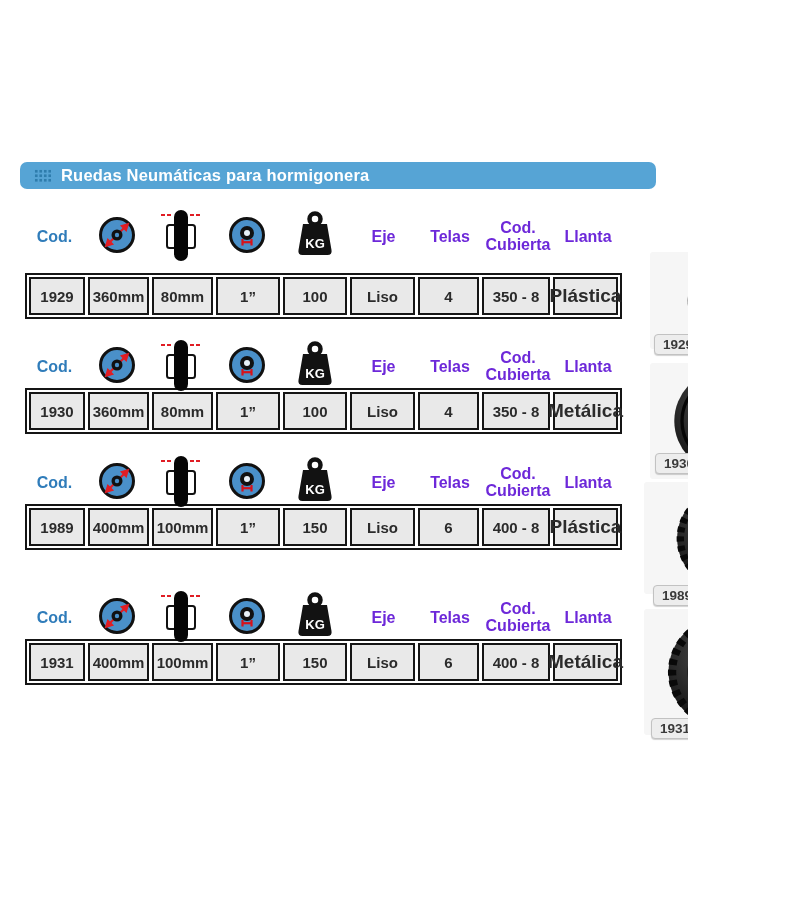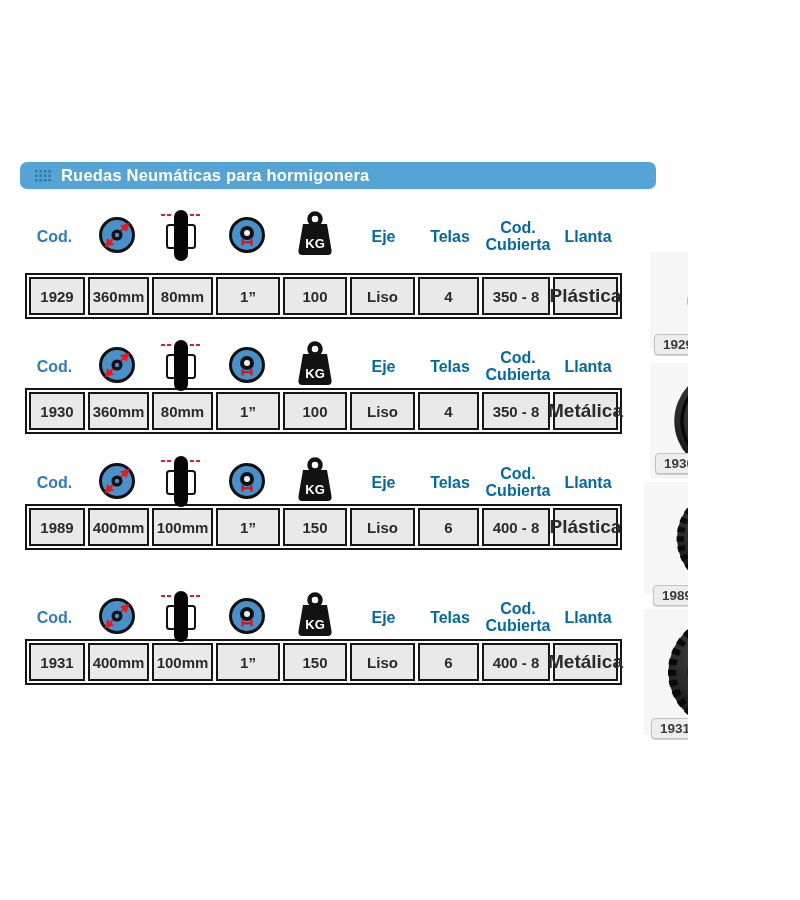--- a/index.html
+++ b/index.html
@@ -49,21 +49,21 @@
 
   .thead {
     display: grid;
     grid-template-columns: 59px 65px 64px 68px 68px 69px 64px 72px 68px;
     align-items: center;
     justify-items: center;
     height: 50px;
   }
   .t1 .thead { height: 68px; }
 
-  .hlabel { font-size: 16px; font-weight: 700; color: #0369a1; text-align: center; line-height: 1.05; }
+  .hlabel { font-size: 16px; font-weight: 700; color: #6d28d9; text-align: center; line-height: 1.05; }
   .hlabel.cod { color: #2f7cba; }
 
   .row {
     display: grid;
     grid-template-columns: 56px 61px 61px 64px 64px 65px 61px 68px 65px;
     gap: 3px;
     border: 2px solid #151515;
     padding: 2px;
     background: #ffffff;
     margin-top: 2px;

